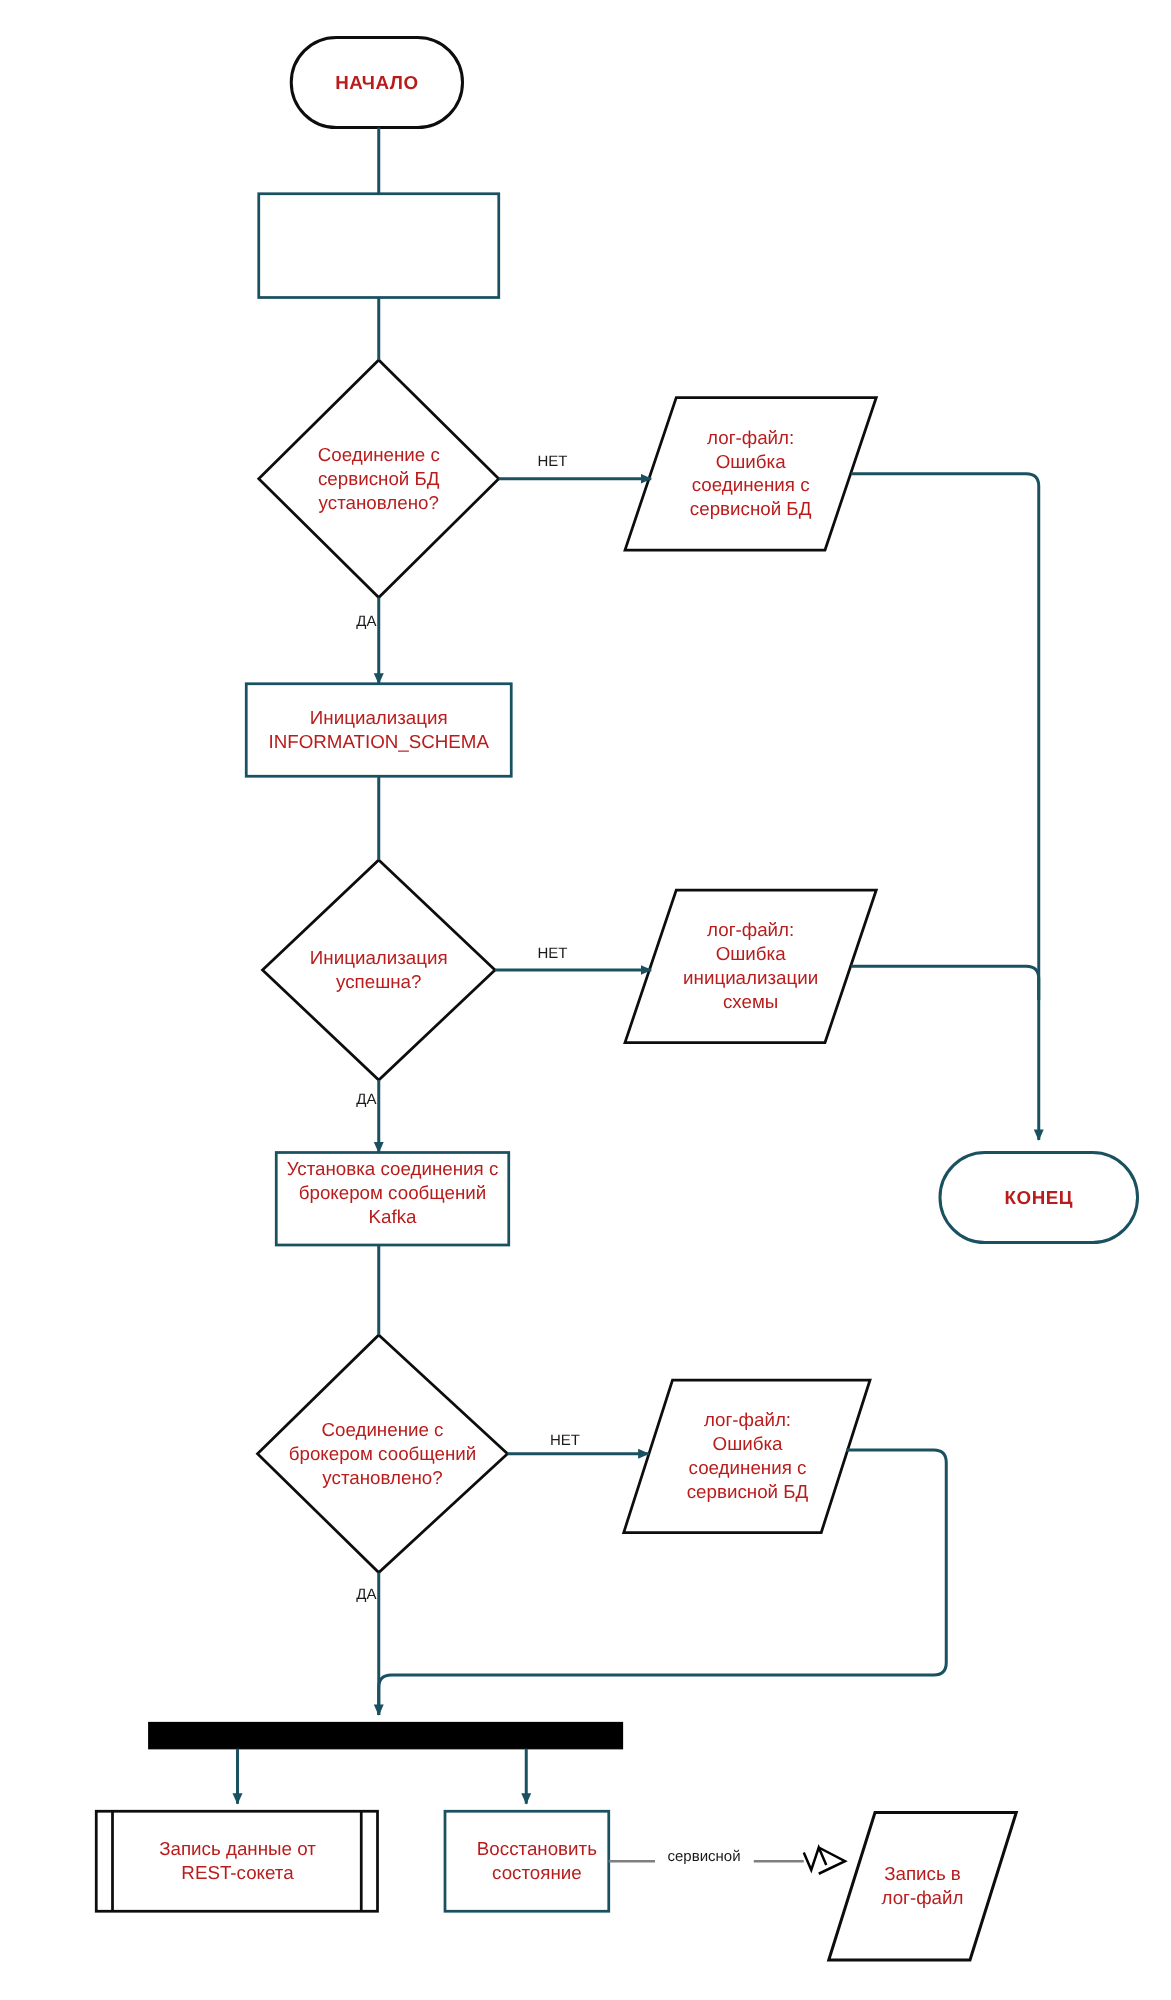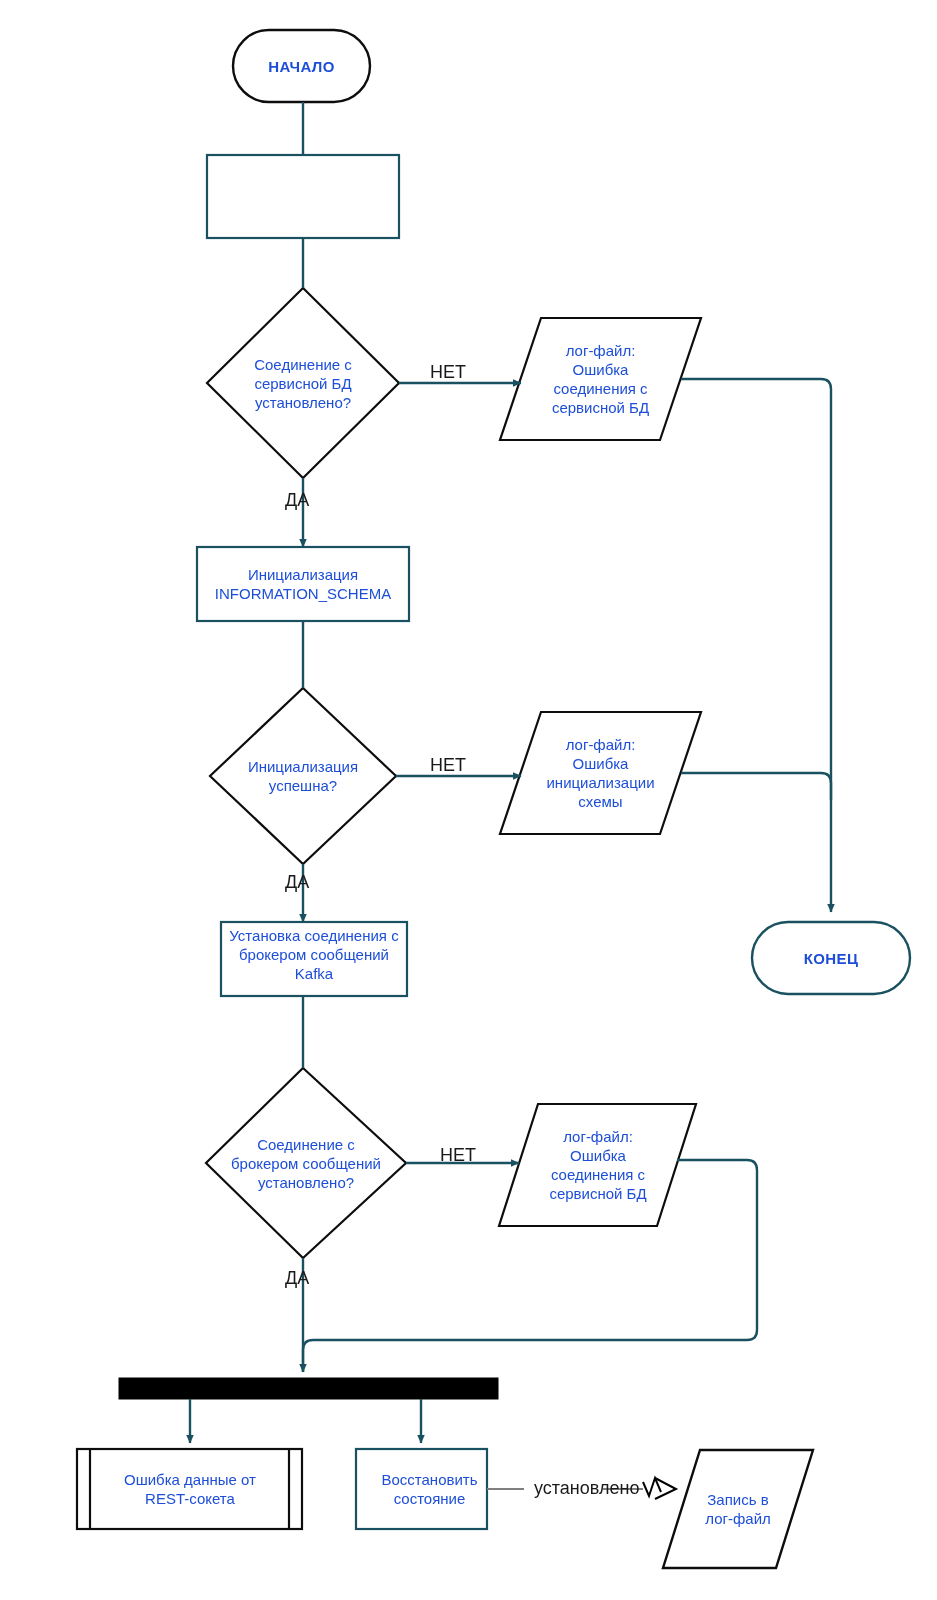--- a/index.html
+++ b/index.html
@@ -23,34 +23,34 @@
     top: 0;
     width: 937px;
     height: 1600px;
   }
   .node-label {
     position: absolute;
     display: flex;
     align-items: center;
     justify-content: center;
     text-align: center;
-    color: #1d4ed8;
+    color: #b91c1c;
     font-size: 15px;
     line-height: 19px;
     white-space: pre-line;
     pointer-events: none;
   }
   .terminator-label {
     font-weight: bold;
     font-size: 15px;
     letter-spacing: 0.4px;
   }
   .edge-label {
     position: absolute;
-    font-size: 18px;
+    font-size: 12px;
     color: #1a1a1a;
     text-align: center;
     white-space: nowrap;
   }
 </style>
 </head>
 <body>
 
 <div id="canvas">
 
@@ -162,21 +162,21 @@
 
   <div class="node-label" style="left:206px; top:1068px; width:200px; height:190px;">Соединение с
 брокером сообщений
 установлено?</div>
 
   <div class="node-label" style="left:506px; top:1104px; width:184px; height:122px;">лог-файл:
 Ошибка
 соединения с
 сервисной БД</div>
 
-  <div class="node-label" style="left:95px; top:1449px; width:190px; height:80px;">Ошибка данные от
+  <div class="node-label" style="left:95px; top:1449px; width:190px; height:80px;">Запись данные от
 REST-сокета</div>
 
   <div class="node-label" style="left:356px; top:1449px; width:147px; height:80px;">Восстановить
 состояние</div>
 
   <div class="node-label" style="left:672px; top:1450px; width:132px; height:118px;">Запись в
 лог-файл</div>
 
   <div class="node-label terminator-label" style="left:752px; top:922px; width:158px; height:72px;">КОНЕЦ</div>
 
@@ -185,15 +185,15 @@
   <div class="edge-label" style="left:285px; top:490px;">ДА</div>
 
   <div class="edge-label" style="left:430px; top:755px;">НЕТ</div>
 
   <div class="edge-label" style="left:285px; top:872px;">ДА</div>
 
   <div class="edge-label" style="left:440px; top:1145px;">НЕТ</div>
 
   <div class="edge-label" style="left:285px; top:1268px;">ДА</div>
 
-  <div class="edge-label" style="left:534px; top:1478px;">установлено</div>
+  <div class="edge-label" style="left:534px; top:1478px;">сервисной</div>
 
 </div>
 
 </body></html>

